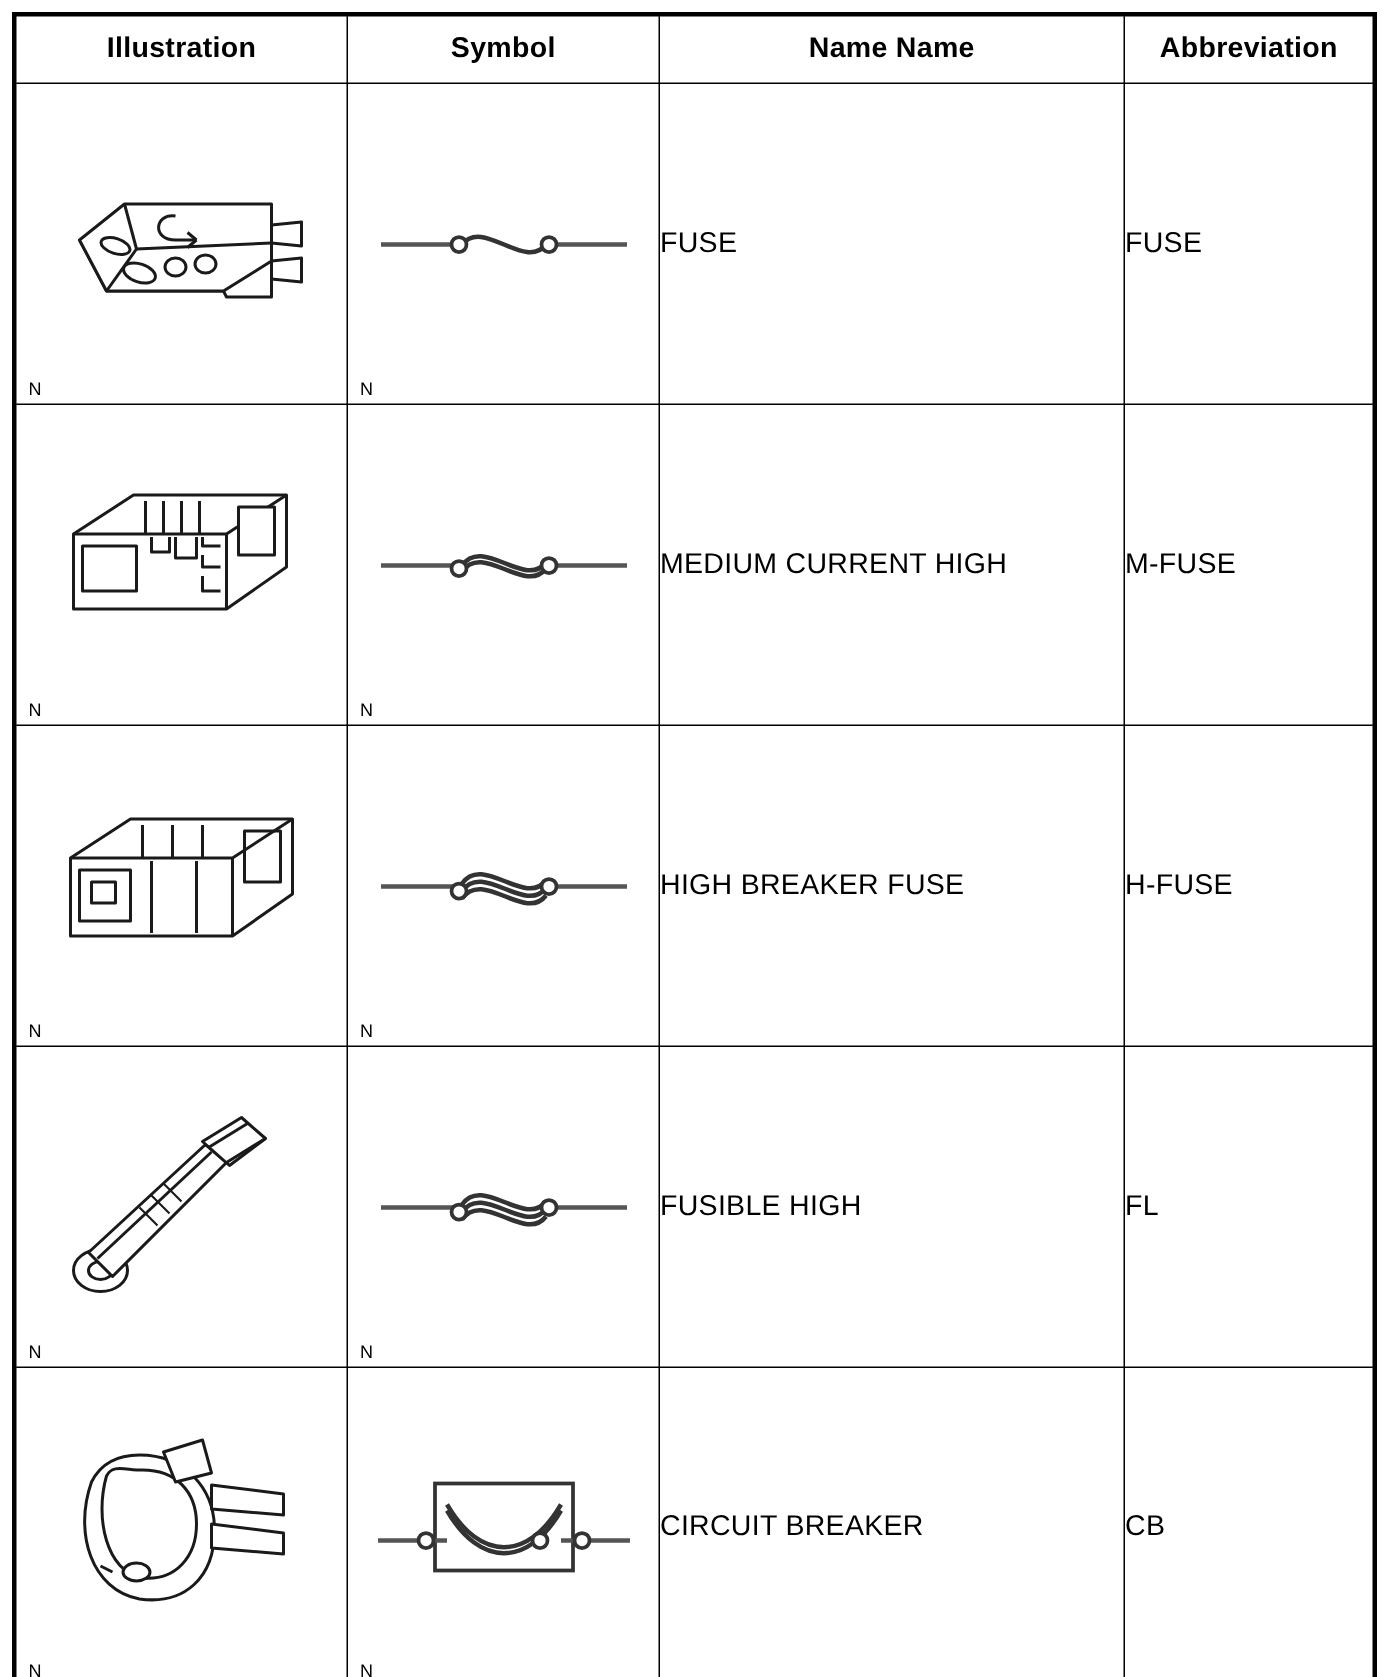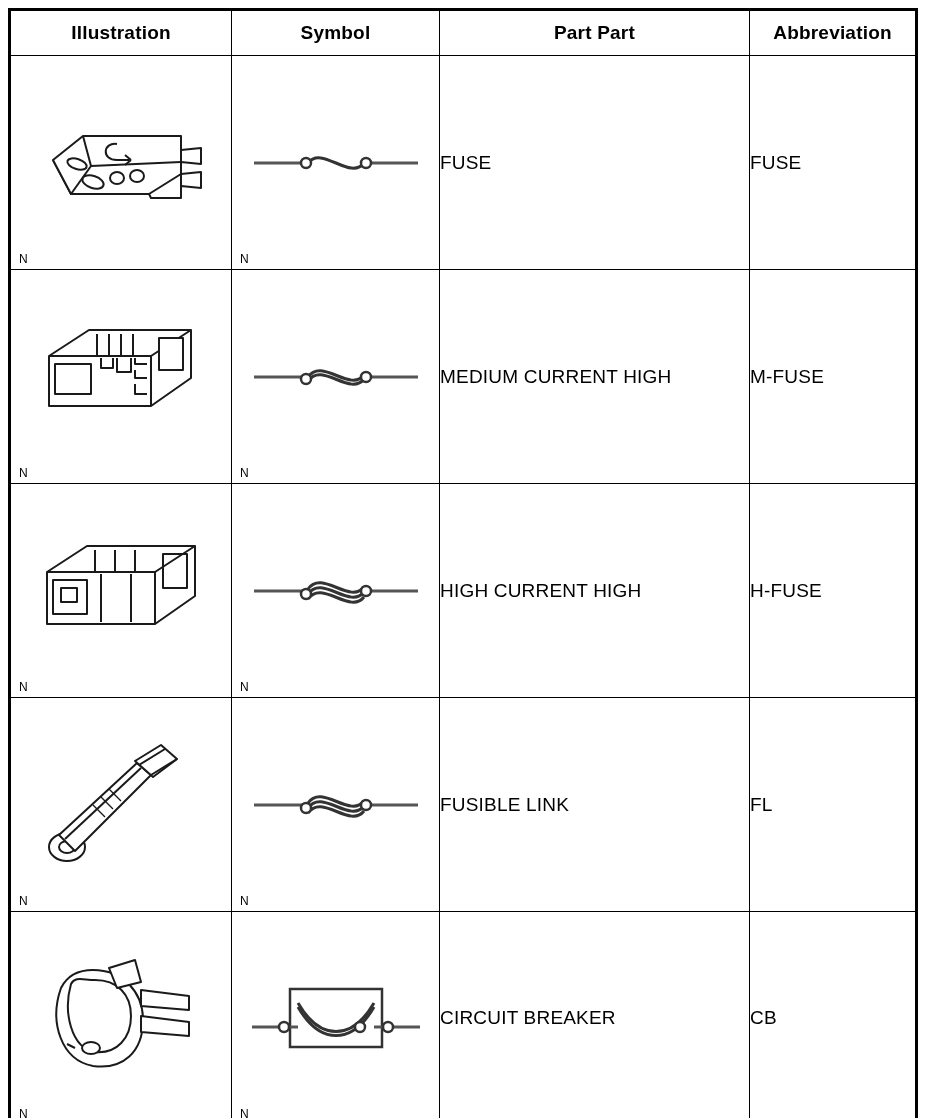--- a/index.html
+++ b/index.html
@@ -94,21 +94,21 @@
     <colgroup>
       <col class="c-illus">
       <col class="c-symbol">
       <col class="c-name">
       <col class="c-abbr">
     </colgroup>
     <thead>
       <tr>
         <th>Illustration</th>
         <th>Symbol</th>
-        <th>Part Part</th>
+        <th>Name Name</th>
         <th>Abbreviation</th>
       </tr>
     </thead>
     <tbody>
 
       <tr>
         <td class="illus-cell">
           <div class="illus-wrap">
             <svg width="180" height="130" viewBox="0 0 180 130">
               <g fill="#ffffff" stroke="#1a1a1a" stroke-width="2" stroke-linejoin="round">
@@ -210,21 +210,21 @@
               <line x1="124" y1="30" x2="172" y2="30" stroke="#555555" stroke-width="3"></line>
               <path d="M62 28 C 76 8, 104 44, 118 26" fill="none" stroke="#333333" stroke-width="3"></path>
               <path d="M62 33 C 76 13, 104 49, 118 31" fill="none" stroke="#333333" stroke-width="3"></path>
               <path d="M62 38 C 76 18, 104 54, 118 36" fill="none" stroke="#333333" stroke-width="3"></path>
               <circle cx="60" cy="33" r="5" fill="#ffffff" stroke="#333333" stroke-width="2.5"></circle>
               <circle cx="120" cy="30" r="5" fill="#ffffff" stroke="#333333" stroke-width="2.5"></circle>
             </svg>
           </div>
           <span class="n-mark">N</span>
         </td>
-        <td class="name-cell">HIGH CURRENT HIGH</td>
+        <td class="name-cell">HIGH BREAKER FUSE</td>
         <td class="abbr-cell">H-FUSE</td>
       </tr>
 
       <tr>
         <td class="illus-cell">
           <div class="illus-wrap">
             <svg width="180" height="140" viewBox="0 0 180 140">
               <g fill="#ffffff" stroke="#1a1a1a" stroke-width="2" stroke-linejoin="round">
                 <ellipse cx="36" cy="112" rx="18" ry="14"></ellipse>
                 <ellipse cx="36" cy="112" rx="8" ry="6"></ellipse>
@@ -246,21 +246,21 @@
               <line x1="124" y1="30" x2="172" y2="30" stroke="#555555" stroke-width="3"></line>
               <path d="M62 28 C 76 8, 104 44, 118 26" fill="none" stroke="#333333" stroke-width="3"></path>
               <path d="M62 33 C 76 13, 104 49, 118 31" fill="none" stroke="#333333" stroke-width="3"></path>
               <path d="M62 38 C 76 18, 104 54, 118 36" fill="none" stroke="#333333" stroke-width="3"></path>
               <circle cx="60" cy="33" r="5" fill="#ffffff" stroke="#333333" stroke-width="2.5"></circle>
               <circle cx="120" cy="30" r="5" fill="#ffffff" stroke="#333333" stroke-width="2.5"></circle>
             </svg>
           </div>
           <span class="n-mark">N</span>
         </td>
-        <td class="name-cell">FUSIBLE LINK</td>
+        <td class="name-cell">FUSIBLE HIGH</td>
         <td class="abbr-cell">FL</td>
       </tr>
 
       <tr>
         <td class="illus-cell">
           <div class="illus-wrap">
             <svg width="180" height="140" viewBox="0 0 180 140">
               <g fill="#ffffff" stroke="#1a1a1a" stroke-width="2" stroke-linejoin="round">
                 <path d="M30 40 C 18 74, 30 112, 62 118 C 92 122, 112 104, 112 72 C 112 44, 92 22, 62 22 C 46 22, 36 28, 30 40 Z"></path>
                 <path d="M40 36 C 32 64, 40 100, 64 104 C 86 106, 100 90, 100 68 C 100 46, 86 32, 64 32 C 52 32, 44 28, 40 36 Z" fill="none"></path>

